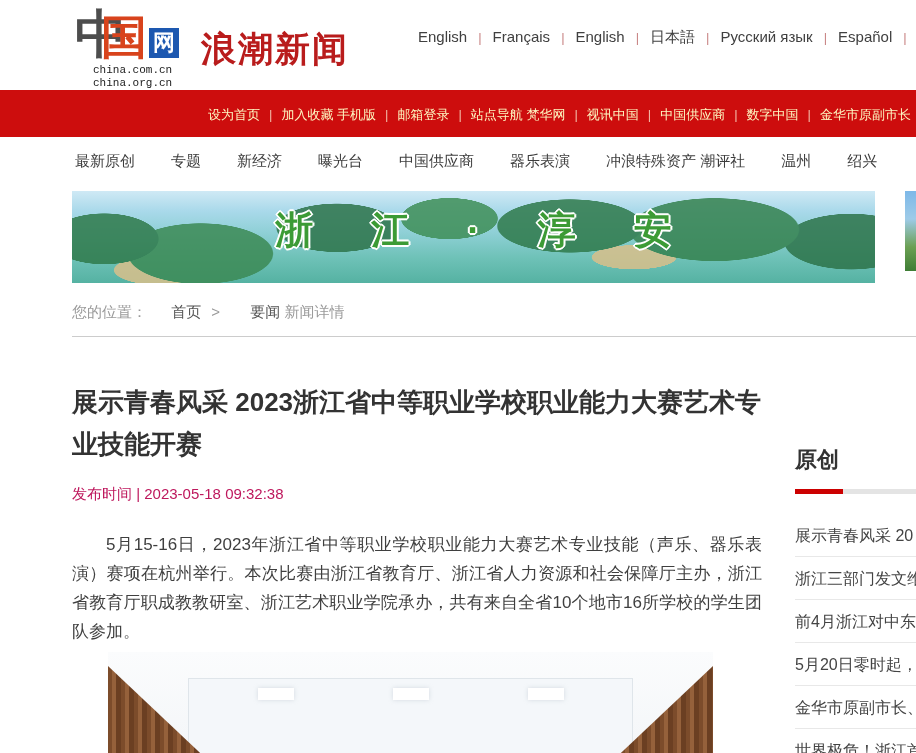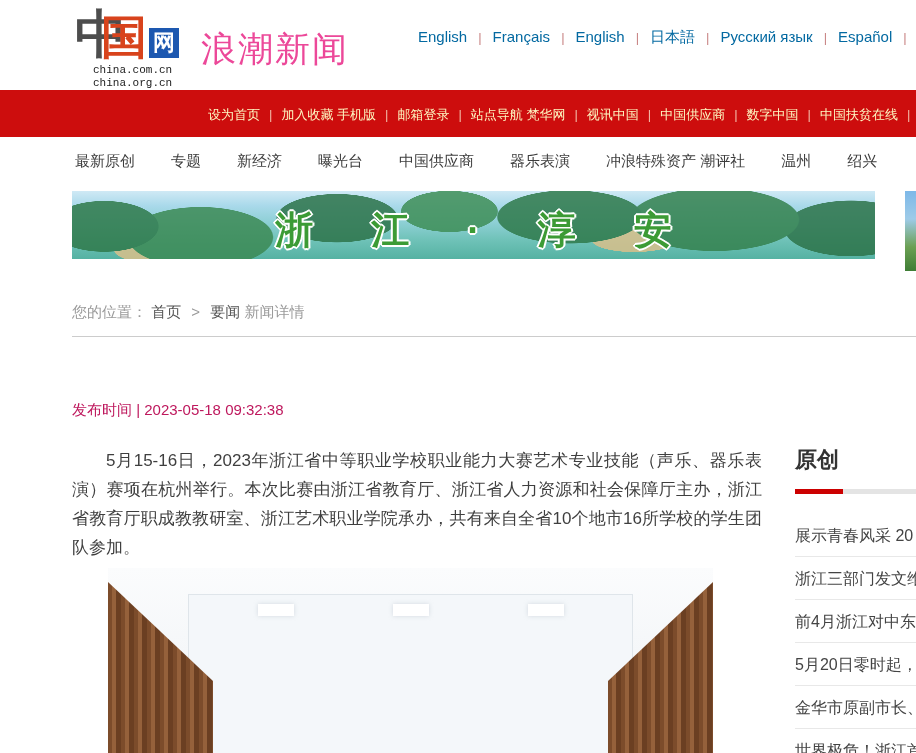--- a/index.html
+++ b/index.html
@@ -11,42 +11,42 @@
   .page { position:absolute; top:0; left:0; width:1250px; }
 
   
   .header { position:relative; height:90px; background:#fff; }
   .logo-wrap { position:absolute; left:75px; top:6px; display:flex; align-items:flex-start; }
   .logo-mark { position:relative; width:110px; height:80px; }
   .logo-zhong { position:absolute; left:0; top:0; font-family:"DejaVu Serif",serif; font-weight:bold; font-size:52px; color:#4d4d4d; line-height:56px; }
   .logo-guo   { position:absolute; left:26px; top:6px; font-family:"DejaVu Serif",serif; font-weight:bold; font-size:46px; color:#d8431c; line-height:50px; }
   .logo-wang  { position:absolute; left:74px; top:22px; width:30px; height:30px; background:#1d58b0; color:#fff; font-size:22px; font-weight:bold; display:flex; align-items:center; justify-content:center; }
   .logo-domains { position:absolute; left:18px; top:58px; font-family:"Liberation Mono","DejaVu Sans Mono",monospace; font-size:11px; line-height:13px; color:#1a1a1a; white-space:nowrap; }
-  .brand { margin-left:16px; padding-top:20px; font-size:35px; font-weight:normal; color:#ec4899; letter-spacing:2px; }
+  .brand { margin-left:16px; padding-top:20px; font-size:35px; font-weight:bold; color:#b91c1c; letter-spacing:2px; }
 
   .langs { position:absolute; left:418px; top:28px; list-style:none; white-space:nowrap; font-size:15px; }
   .langs li { display:inline-block; }
   .langs li + li::before { content:"|"; color:#c98585; margin:0 11px; font-size:13px; }
-  .langs a { color:#0369a1; text-decoration:none; }
+  .langs a { color:#404040; text-decoration:none; }
 
   
   .topbar { height:47px; background:#cd0d0d; overflow:hidden; }
   .topbar ul { list-style:none; white-space:nowrap; padding-left:208px; line-height:47px; }
   .topbar li { display:inline-block; color:#fef9c3; font-size:13px; }
   .topbar li + li::before { content:"|"; color:#f3b9a6; margin:0 9px; }
 
   
   .nav { height:48px; display:flex; align-items:center; padding-left:75px; background:#fff; }
   .nav ul { list-style:none; display:flex; gap:36px; white-space:nowrap; }
   .nav li { font-size:15px; color:#3d3d3d; cursor:pointer; }
 
   
   .banner-row { position:relative; height:80px; margin:6px 0 0 72px; }
   .banner-main {
-    position:absolute; left:0; top:0; width:803px; height:68px; overflow:hidden; cursor:pointer;
+    position:absolute; left:0; top:0; width:803px; height:92px; overflow:hidden; cursor:pointer;
     background:linear-gradient(180deg,#cfe9f5 0%,#a9d9ea 22%,#8fd0d6 45%,#6fc2b8 72%,#55b2a2 100%);
   }
   .banner-main::before { 
     content:""; position:absolute; inset:0;
     background:
       radial-gradient(ellipse 90px 42px at 4% 52%, #2f7a4b 0 60%, transparent 61%),
       radial-gradient(ellipse 120px 50px at 16% 68%, #3c8a55 0 60%, transparent 61%),
       radial-gradient(ellipse 100px 40px at 33% 40%, #2d744a 0 60%, transparent 61%),
       radial-gradient(ellipse 80px 34px at 47% 30%, #3f8f58 0 60%, transparent 61%),
       radial-gradient(ellipse 120px 44px at 62% 38%, #2f7a4b 0 60%, transparent 61%),
@@ -61,21 +61,21 @@
     font-size:38px; font-weight:bold; color:#3c9b35; letter-spacing:58px; padding-left:58px; white-space:nowrap;
     text-shadow:-2px 0 #fff,2px 0 #fff,0 -2px #fff,0 2px #fff,-1px -1px #fff,1px 1px #fff,1px -1px #fff,-1px 1px #fff;
   }
   .banner-side {
     position:absolute; left:833px; top:0; width:70px; height:80px; cursor:pointer;
     background:linear-gradient(180deg,#7db8e8 0%,#9ecbe8 35%,#6ba053 70%,#3f7d35 100%);
   }
 
   
   .breadcrumb { margin:32px 0 0 72px; font-size:15px; color:#9a9a9a; }
-  .breadcrumb .crumb-link { color:#555; cursor:pointer; }
+  .breadcrumb .crumb-link { color:#555; cursor:pointer;margin-left:20px; }
   .breadcrumb .sep { margin:0 6px; color:#9a9a9a; }
   .rule { margin:14px 0 0 72px; width:1120px; border-top:1px solid #ccc; }
 
   
   .main { display:flex; margin:44px 0 0 72px; align-items:flex-start; }
   .article { width:690px; }
   .article-title { font-size:26px; font-weight:bold; color:#333; line-height:42px; }
   .pubdate { margin-top:20px; font-size:15px; color:#be185d; }
   .article-body { margin-top:26px; font-size:17px; color:#3f3f3f; line-height:29px; text-indent:2em; text-align:justify; }
 
@@ -116,21 +116,21 @@
           <div>china.com.cn</div>
           <div>china.org.cn</div>
         </div>
       </div>
       <div class="brand">浪潮新闻</div>
     </div>
     <ul class="langs"><li><a>English</a></li><li><a>Français</a></li><li><a>English</a></li><li><a>日本語</a></li><li><a>Русский язык</a></li><li><a>Español</a></li><li></li></ul>
   </div>
 
   <div class="topbar">
-    <ul><li>设为首页</li><li>加入收藏 手机版</li><li>邮箱登录</li><li>站点导航 梵华网</li><li>视讯中国</li><li>中国供应商</li><li>数字中国</li><li>中国扶贫在线</li><li>中国发展门户网</li></ul>
+    <ul><li>设为首页</li><li>加入收藏 手机版</li><li>邮箱登录</li><li>站点导航 梵华网</li><li>视讯中国</li><li>中国供应商</li><li>数字中国</li><li>金华市原副市长</li><li>中国发展门户网</li></ul>
   </div>
 
   <div class="nav">
     <ul>
         <li>最新原创</li>
         <li>专题</li>
         <li>新经济</li>
         <li>曝光台</li>
         <li>中国供应商</li>
         <li>器乐表演</li>
@@ -152,20 +152,21 @@
     <span class="crumb-link">首页</span>
     <span class="sep">&gt;</span>
     <span class="crumb-link">要闻</span>
     <span>新闻详情</span>
   </div>
   <div class="rule"></div>
 
   <div class="main">
 
     <div class="article">
+      <h1 class="article-title">展示青春风采 2023浙江省中等职业学校职业能力大赛艺术专业技能开赛</h1>
       <div class="pubdate">发布时间 | 2023-05-18 09:32:38</div>
       <p class="article-body">5月15-16日，2023年浙江省中等职业学校职业能力大赛艺术专业技能（声乐、器乐表演）赛项在杭州举行。本次比赛由浙江省教育厅、浙江省人力资源和社会保障厅主办，浙江省教育厅职成教教研室、浙江艺术职业学院承办，共有来自全省10个地市16所学校的学生团队参加。</p>
 
       <div class="art-img">
         <div class="ceil-1"></div>
 
         <div class="wood-l"></div>
         <div class="wood-r"></div>
 
         <div class="panel" style="left:150px"></div>

